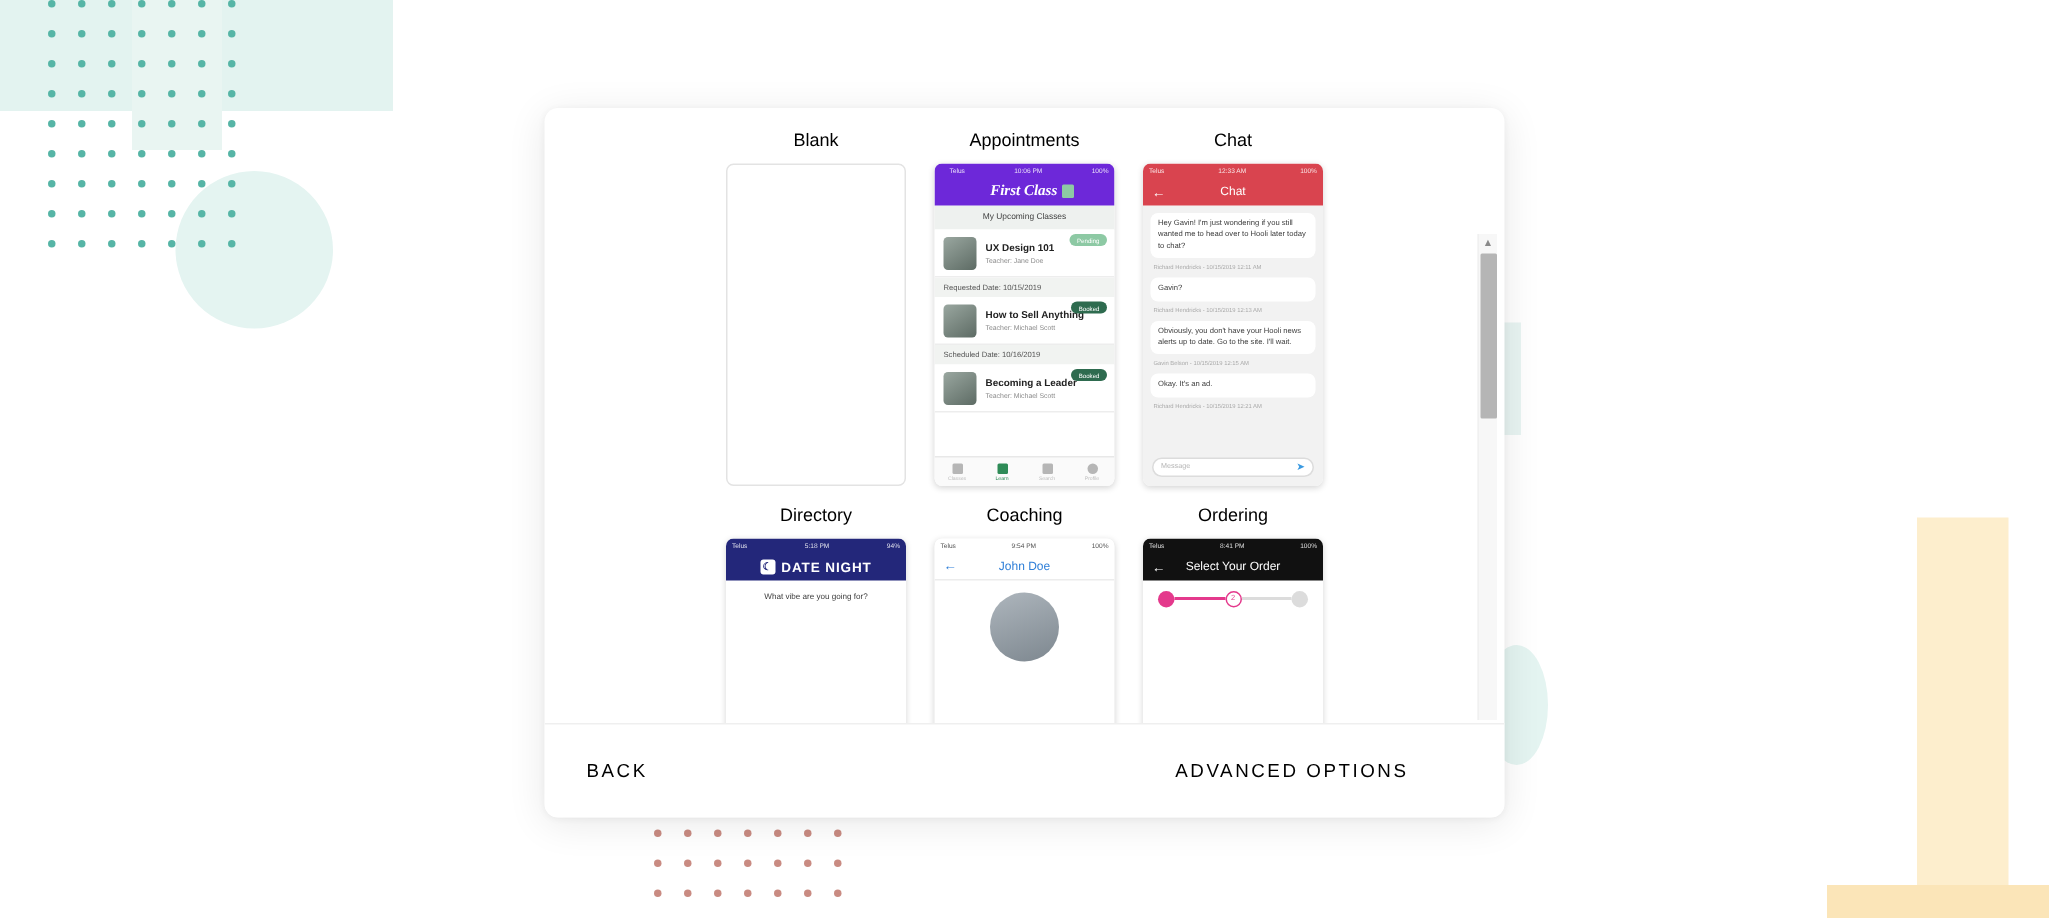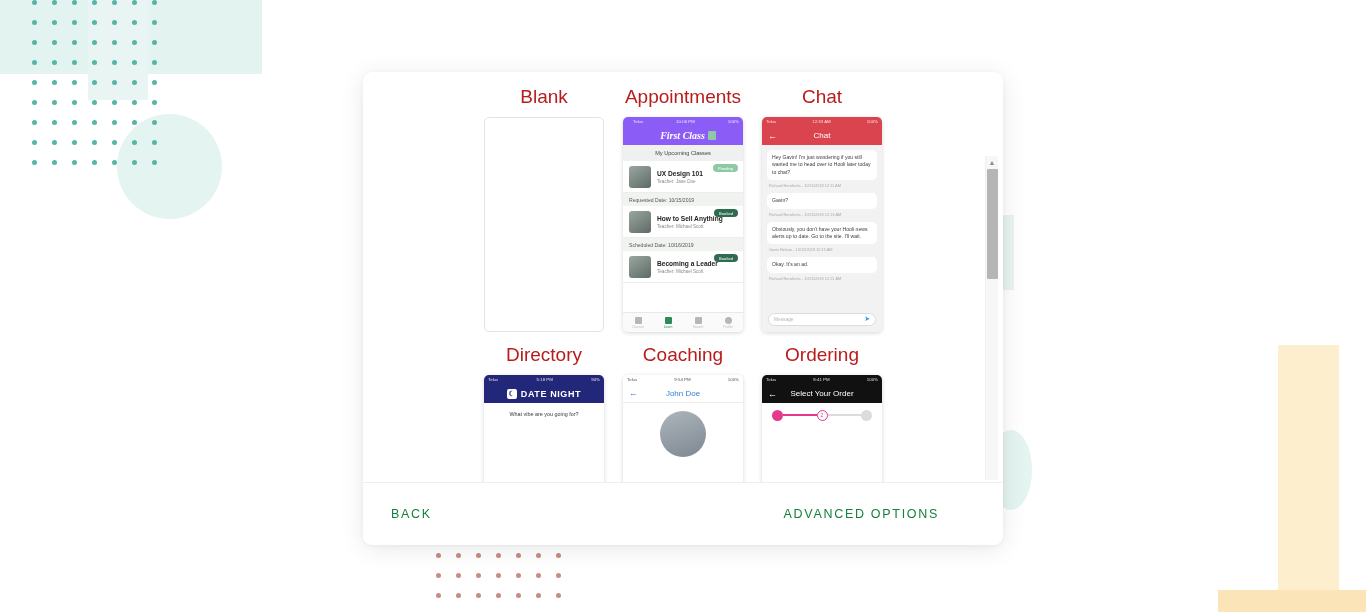--- a/index.html
+++ b/index.html
@@ -62,38 +62,38 @@
   #tpl-scroll {
     flex: 1; position: relative; overflow: hidden;
     padding: 0 0 0 0;
   }
   #tpl-grid {
     display: grid; grid-template-columns: repeat(3, 139px);
     justify-content: center; column-gap: 0; row-gap: 0;
     padding-top: 2px; width: 100%;
   }
   .tpl-cell { width: 139px; display: flex; flex-direction: column; align-items: center; }
-  .tpl-title { font-size: 19px; color: #b91c1c; margin: 12px 0 9px; }
+  .tpl-title { font-size: 12px; color: #000000; margin: 12px 0 9px; }
   .phone {
     width: 120px; height: 215px; border-radius: 5px; overflow: hidden;
     background: #fff; position: relative;
   }
   .phone.blank { border: 1px solid #e3e3e3; }
   .phone.shadowed { box-shadow: 0 1px 4px rgba(0,0,0,.17); }
 
   
   .statusbar { height: 9px; display: flex; align-items: center; justify-content: space-between;
                padding: 0 4px; font-size: 4.4px; }
   .sb-l, .sb-c, .sb-r { opacity: .85; }
   .navbar { height: 19px; display: flex; align-items: center; justify-content: center;
             position: relative; font-size: 8px; }
   .navbar .back { position: absolute; left: 6px; font-size: 9px; }
 
   
-  .ap-head { background: #8b5cf6; color: #fff; padding-left: 10px; }
+  .ap-head { background: #6d28d9; color: #fff; padding-left: 10px; }
   .ap-logo { font-family: "Liberation Serif", serif; font-style: italic; font-weight: 700; font-size: 10px;
              display: flex; align-items: center; gap: 3px; }
   .ap-logo .badge { width: 8px; height: 9px; background: #8dc9a4; border-radius: 1px; }
   .ap-sub { height: 16px; background: #eef1ef; display: flex; align-items: center; justify-content: center;
             font-size: 5.6px; color: #3f3f3f; }
   .ap-card { background: #fff; border-bottom: 1px solid #ededed; padding: 5px 6px 4px; position: relative; }
   .ap-row { display: flex; gap: 6px; align-items: center; }
   .ap-thumb { width: 22px; height: 22px; border-radius: 3px; flex: none;
               background: linear-gradient(145deg,#9aa7a0,#5d6b64); }
   .ap-t1 { font-size: 6.6px; font-weight: 700; color: #222; line-height: 1.25; }
@@ -155,21 +155,21 @@
   .sb-track { flex: 1; width: 13px; position: relative; }
   #sb-thumb { position: absolute; left: 1px; top: 0; width: 11px; height: 110px;
               background: #b5b5b5; border-radius: 1px; }
 
   
   #modal-footer {
     flex: none; height: 63px; border-top: 1px solid #efefef; background: #fff;
     display: flex; align-items: center; padding: 0 28px; gap: 0;
   }
   .ft-btn { background: none; border: none; font-family: inherit; letter-spacing: 1.7px;
-            font-size: 12.5px; color: #15803d; cursor: pointer; }
+            font-size: 12.5px; color: #000000; cursor: pointer; }
   #btn-back { margin-right: auto; }
   #btn-advanced { margin-right: 36px; }
   #btn-next { width: 90px; height: 40px; border-radius: 20px; border: 1px solid #eaeaea;
               background: #fff; color: #cfcfcf; letter-spacing: 1.7px; font-size: 12.5px;
               font-family: inherit; cursor: default; }
 </style>
 </head>
 <body>
 
 <div id="stage">

